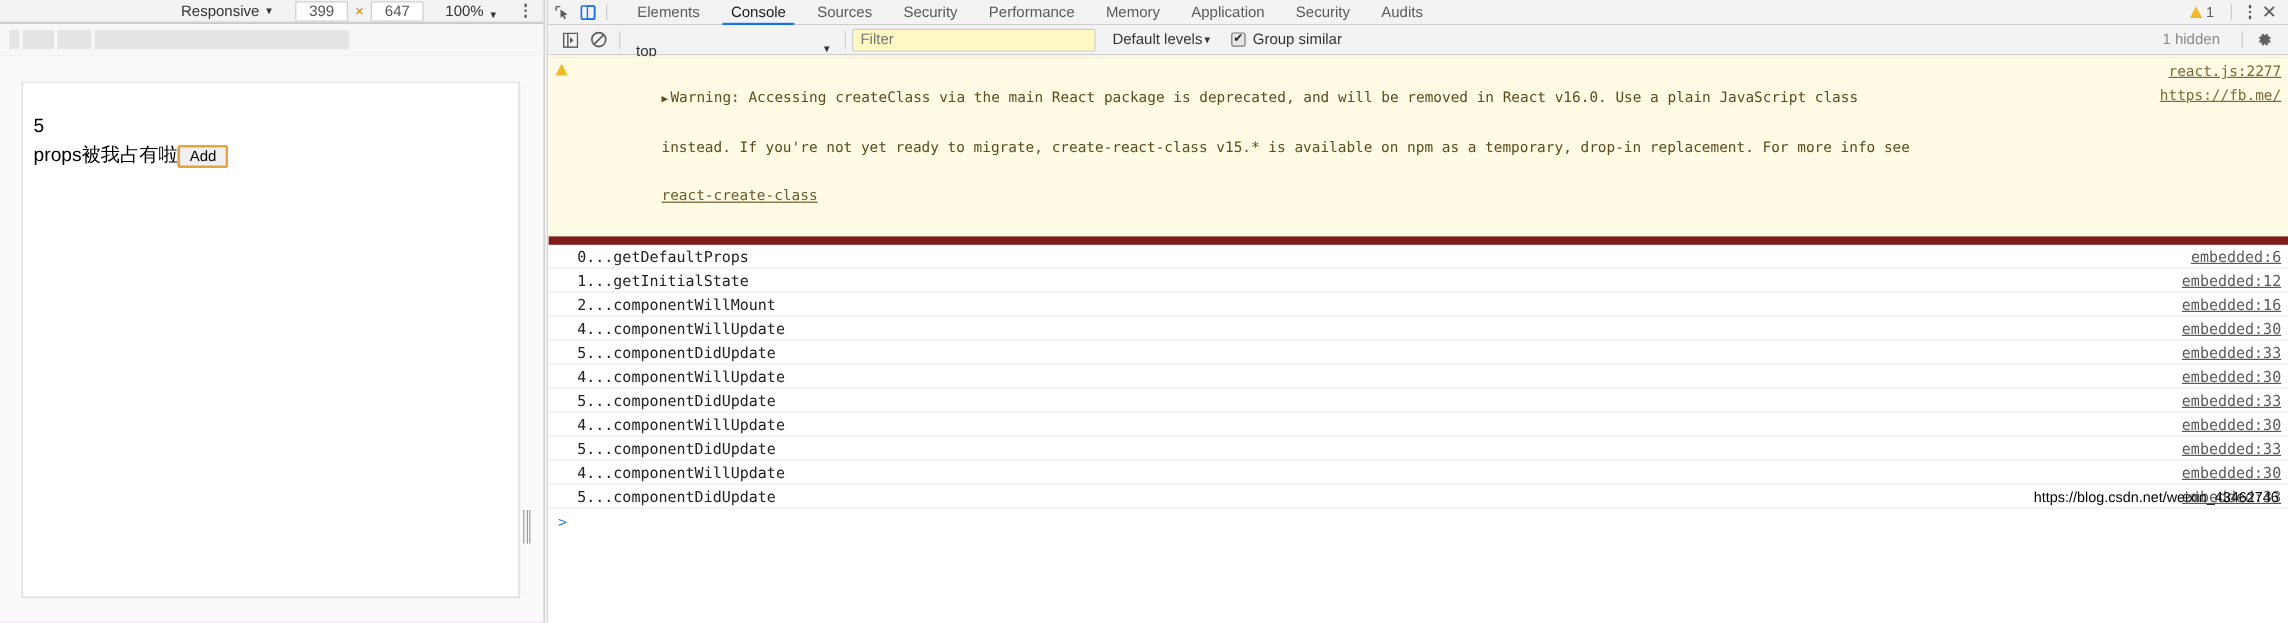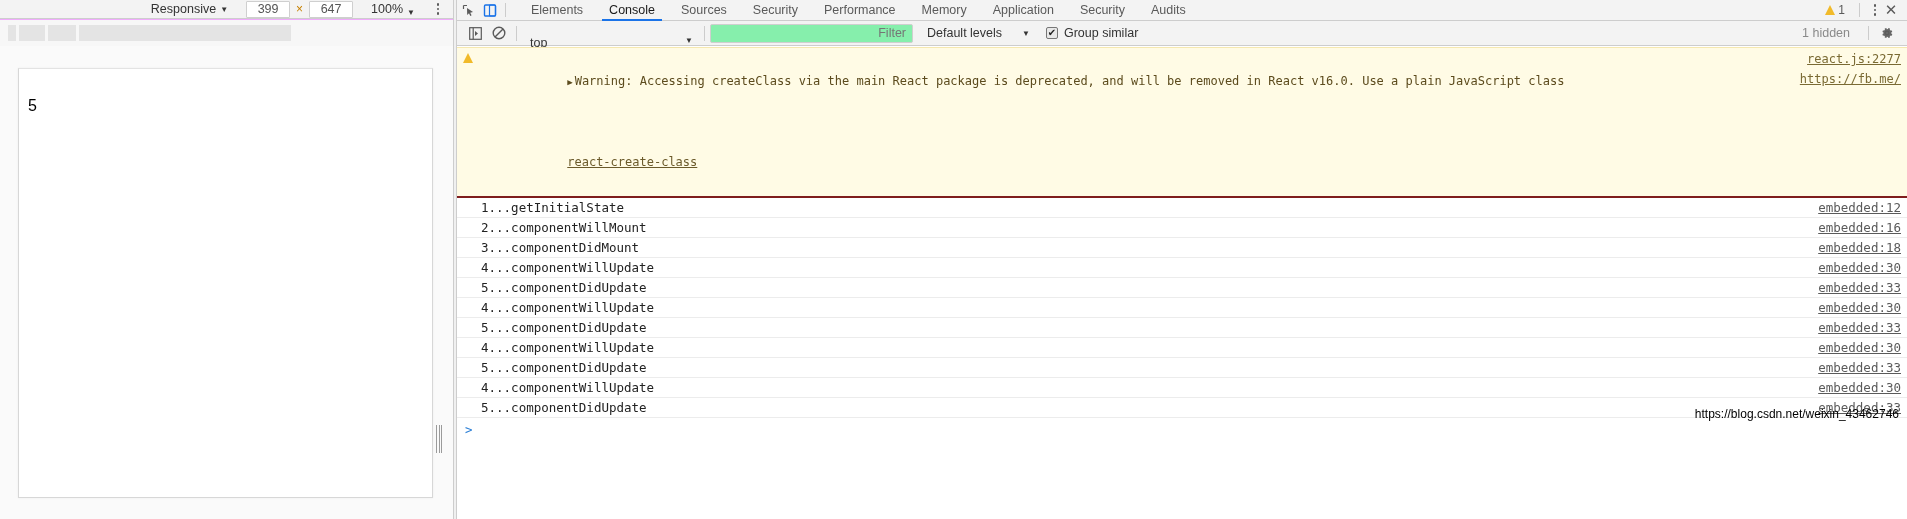--- a/index.html
+++ b/index.html
@@ -96,37 +96,37 @@
     display:flex; align-items:center; padding:0 6px;
   }
   .ct-icon { width:24px; height:25px; display:flex; align-items:center; justify-content:center; cursor:pointer; }
   .ct-sep { width:1px; height:15px; background:#ccc; margin:0 5px; }
   .ctx-select {
     display:flex; width:177px; height:19px;
     font-size:12.5px; color:#333; padding-left:8px; cursor:pointer; position:relative;margin-top:25px;
   }
   .ctx-select .caret2 { position:absolute; right:6px; font-size:8px; }
   .filter-input {
-    width:203px; height:19px; border:1px solid #cfcfcf; background:#86efac;
+    width:203px; height:19px; border:1px solid #cfcfcf; background:#fef9c3;
     border-radius:2px; font-size:12.5px; color:#777; padding:0 6px;
-    font-family:"Liberation Sans",sans-serif; outline:none;text-align:right;
-  }
-  .levels { display:flex; align-items:center; gap:20px; font-size:12.5px; color:#333; margin-left:14px; cursor:pointer;}
+    font-family:"Liberation Sans",sans-serif; outline:none;
+  }
+  .levels { display:flex; align-items:center; gap:0; font-size:12.5px; color:#333; margin-left:14px; cursor:pointer;}
   .groupsim { display:flex; align-items:center; gap:6px; font-size:12.5px; color:#333; margin-left:16px; cursor:pointer; }
   .cbox { width:12px; height:12px; border:1px solid #777; background:#e8e8e8; border-radius:2px; display:flex; align-items:center; justify-content:center; font-size:10px; color:#222; line-height:1;}
   .ct-right { margin-left:auto; display:flex; align-items:center; padding-right:4px; }
   .hidden-txt { font-size:12.5px; color:#8a8a8a; margin-right:10px; }
   .gear { width:20px; height:25px; display:flex; align-items:center; justify-content:center; cursor:pointer;}
 
   
   .console-body { position:absolute; left:0; top:47px; width:1450px; height:472px; overflow:hidden; background:#fff; }
 
   .warn-msg {
-    background:#fffbe5; border-top:1px solid #f5e8b0; border-bottom:2px solid #7f1d1d;
-    padding:3px 4px 4px 20px; position:relative; min-height:50px;
+    background:#fffbe5; border-top:1px solid #f5e8b0; border-bottom:7px solid #7f1d1d;
+    padding:3px 4px 4px 4px; position:relative; min-height:50px;
   }
   .warn-msg .wicon { position:absolute; left:6px; top:5px; width:0;height:0;
     border-left:5.5px solid transparent;border-right:5.5px solid transparent;border-bottom:10px solid #f1ba2a; }
   .warn-body { margin-left:18px; margin-right:152px; font-family:"DejaVu Sans Mono","Liberation Mono",monospace; font-size:12px; color:#5c4b1d; line-height:20px; white-space:pre-wrap; }
   .disclosure { color:#5c4b1d; font-size:9px; margin-right:2px; }
   .warn-link { color:#6b5a2a; text-decoration:underline; }
   .msg-src {
     position:absolute; right:6px; top:4px; font-family:"DejaVu Sans Mono","Liberation Mono",monospace;
     font-size:12px; color:#7a6a33; text-decoration:underline; cursor:pointer; white-space:nowrap;
   }
@@ -181,20 +181,24 @@
       <span class="rb1"></span>
       <span class="rb2"></span>
       <span class="rb3"></span>
       <span class="rb4"></span>
     </div>
 
     <div class="viewport-outer">
       <div class="page-frame">
         <div class="page-body">
           <div class="page-num">5</div>
+          <div class="page-row">
+            <span class="page-text">props被我占有啦</span>
+            <button class="add-btn">Add</button>
+          </div>
         </div>
       </div>
       <div class="vert-scroll-handle">
         <i></i>
           <i></i>
           <i></i>
       </div>
     </div>
   </div>
 
@@ -286,36 +290,36 @@
     </div>
 
     <div class="console-body">
 
       <div class="warn-msg">
         <span class="wicon"></span>
         <span class="msg-src">react.js:2277</span>
         <span class="msg-src2">https://fb.me/</span>
         <div class="warn-body">
           <span class="disclosure">▶</span><span>Warning: Accessing createClass via the main React package is deprecated, and will be removed in React v16.0. Use a plain JavaScript class</span><br>
-          <br>
+          <span>instead. If you're not yet ready to migrate, create-react-class v15.* is available on npm as a temporary, drop-in replacement. For more info see</span><br>
           <span class="warn-link">react-create-class</span>
         </div>
       </div>
 
+      <div class="log-row">
+        <span>0...getDefaultProps</span>
+        <span class="src">embedded:6</span>
+      </div>
       <div class="log-row">
         <span>1...getInitialState</span>
         <span class="src">embedded:12</span>
       </div>
       <div class="log-row">
         <span>2...componentWillMount</span>
         <span class="src">embedded:16</span>
-      </div>
-      <div class="log-row">
-        <span>3...componentDidMount</span>
-        <span class="src">embedded:18</span>
       </div>
       <div class="log-row">
         <span>4...componentWillUpdate</span>
         <span class="src">embedded:30</span>
       </div>
       <div class="log-row">
         <span>5...componentDidUpdate</span>
         <span class="src">embedded:33</span>
       </div>
       <div class="log-row">

